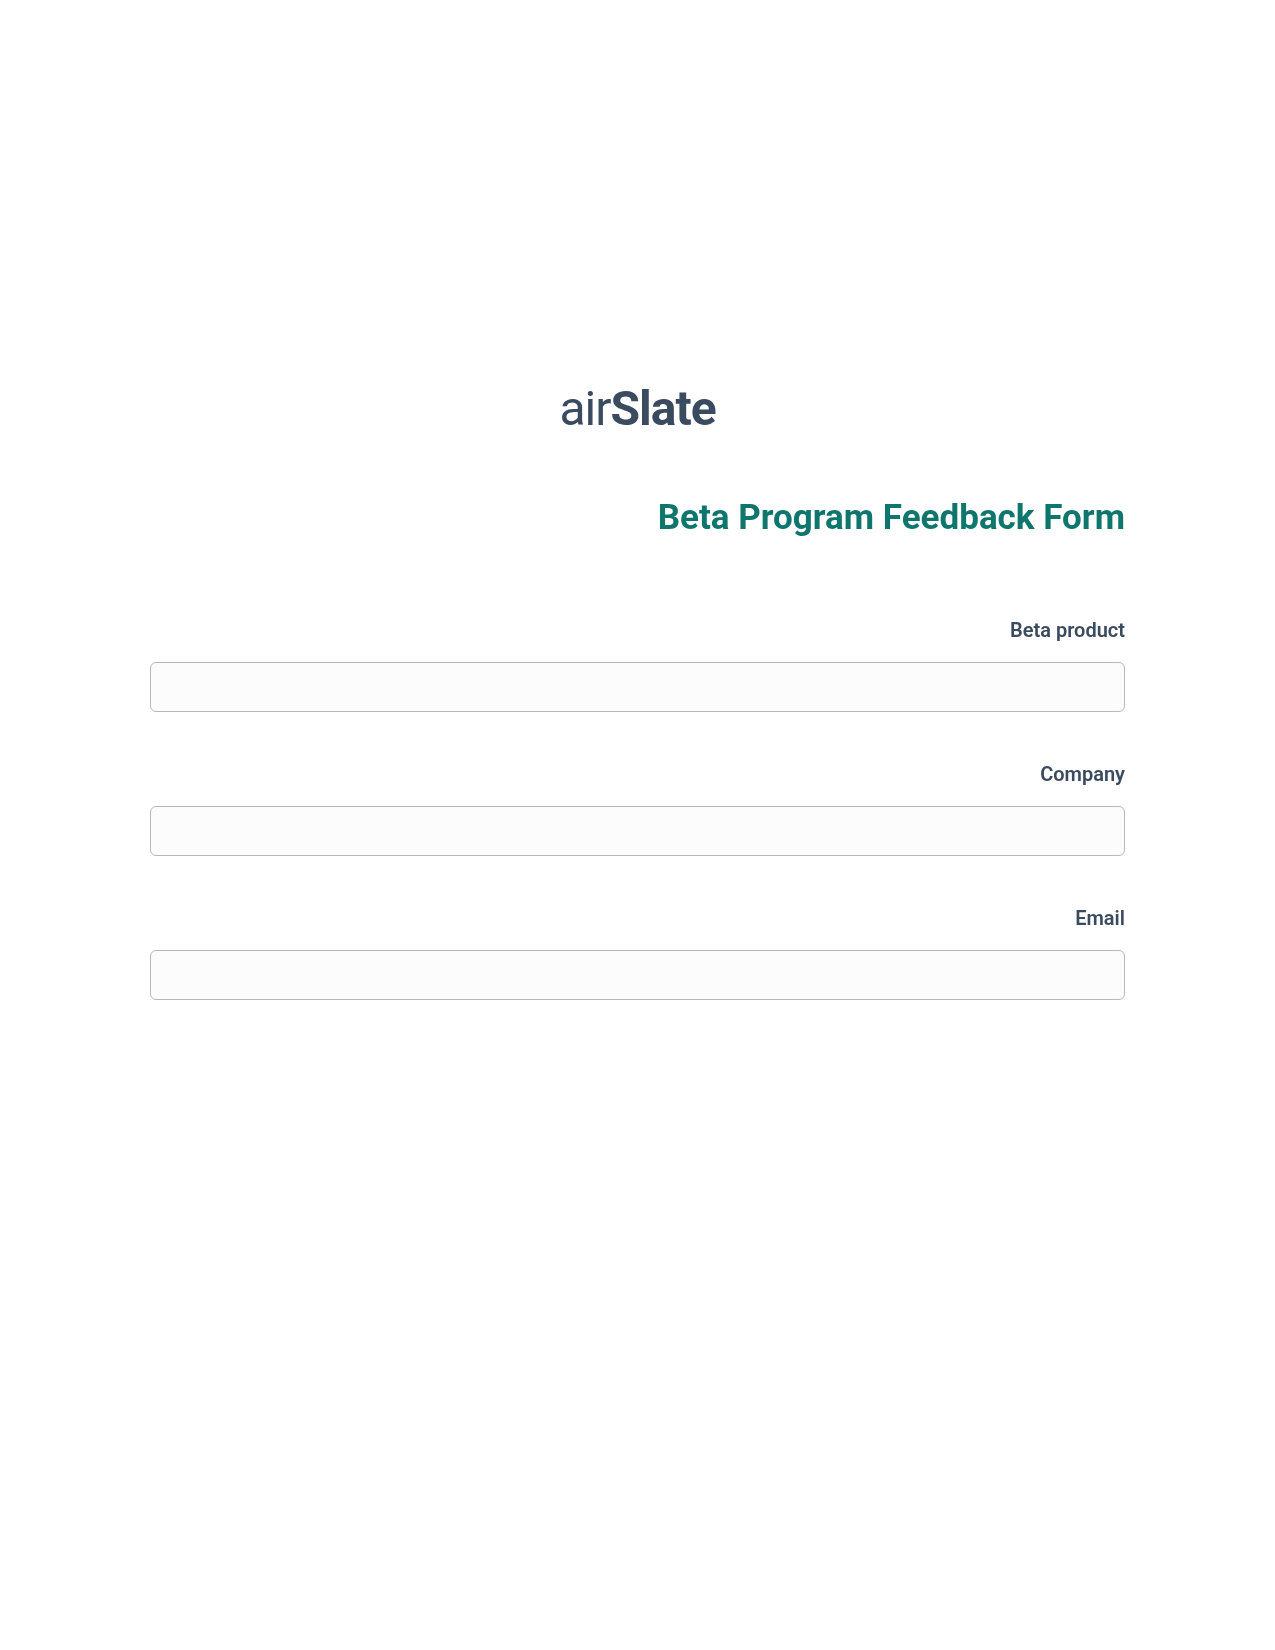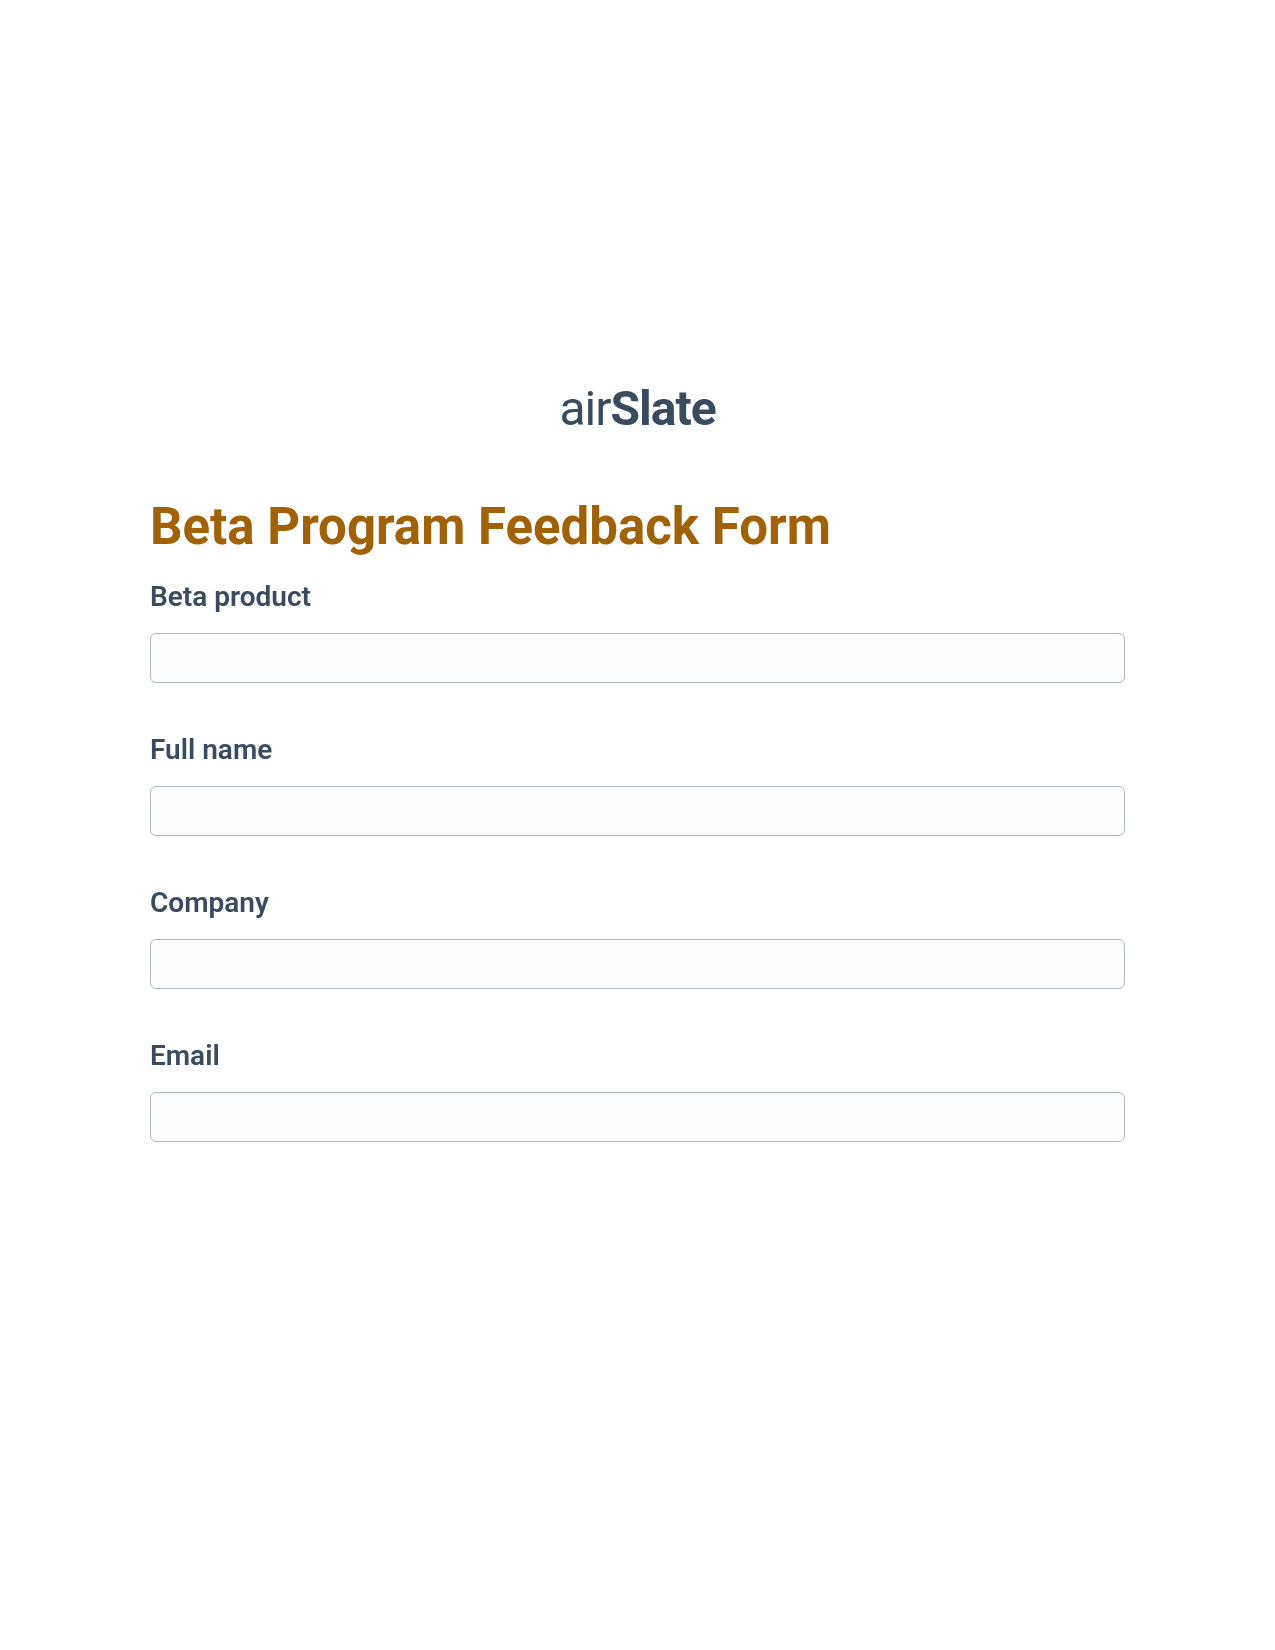--- a/index.html
+++ b/index.html
@@ -1,18 +1,19 @@
 <!DOCTYPE html>
 <html><head>
   <meta charset="utf-8">
   <style>
     * {
       margin: 0;
       padding: 0;
       box-sizing: border-box;
+      text-align: right;
     }
     body {
       width: 1275px;
       height: 1650px;
       background: #ffffff;
       font-family: -apple-system, BlinkMacSystemFont, "Segoe UI", Roboto, Helvetica, Arial, sans-serif;
       color: #3a4a5f;
     }
     .page {
       padding: 380px 150px 0 150px;
@@ -27,31 +28,31 @@
       color: #3a4a5f;
       letter-spacing: -1px;
     }
     .logo-air {
       font-weight: 400;
     }
     .logo-slate {
       font-weight: 700;
     }
     .form-title {
-      font-size: 51px;
+      font-size: 35px;
       font-weight: 700;
-      color: #a16207;
-      margin-bottom: 24px;
+      color: #0f766e;
+      margin-bottom: 80px;
     }
     .form-field {
       margin-bottom: 50px;
     }
     .field-label {
       display: block;
-      font-size: 28px;
+      font-size: 20px;
       font-weight: 600;
       color: #3a4a5f;
       margin-bottom: 20px;
     }
     .field-input {
       width: 100%;
       height: 50px;
       border: 1px solid #b0b8c0;
       border-radius: 6px;
       background: #fcfcfd;
@@ -67,24 +68,20 @@
     <span class="logo-text"><span class="logo-air">air</span><span class="logo-slate">Slate</span></span>
   </div>
 
   <h1 class="form-title">Beta Program Feedback Form</h1>
 
   <div class="form-field">
     <label class="field-label">Beta product</label>
     <input type="text" class="field-input" value="" style="">
   </div>
 
-  <div class="form-field">
-    <label class="field-label">Full name</label>
-    <input type="text" class="field-input" value="" style="">
-  </div>
 
   <div class="form-field">
     <label class="field-label">Company</label>
     <input type="text" class="field-input" value="" style="">
   </div>
 
   <div class="form-field">
     <label class="field-label">Email</label>
     <input type="text" class="field-input" value="" style="">
   </div>

